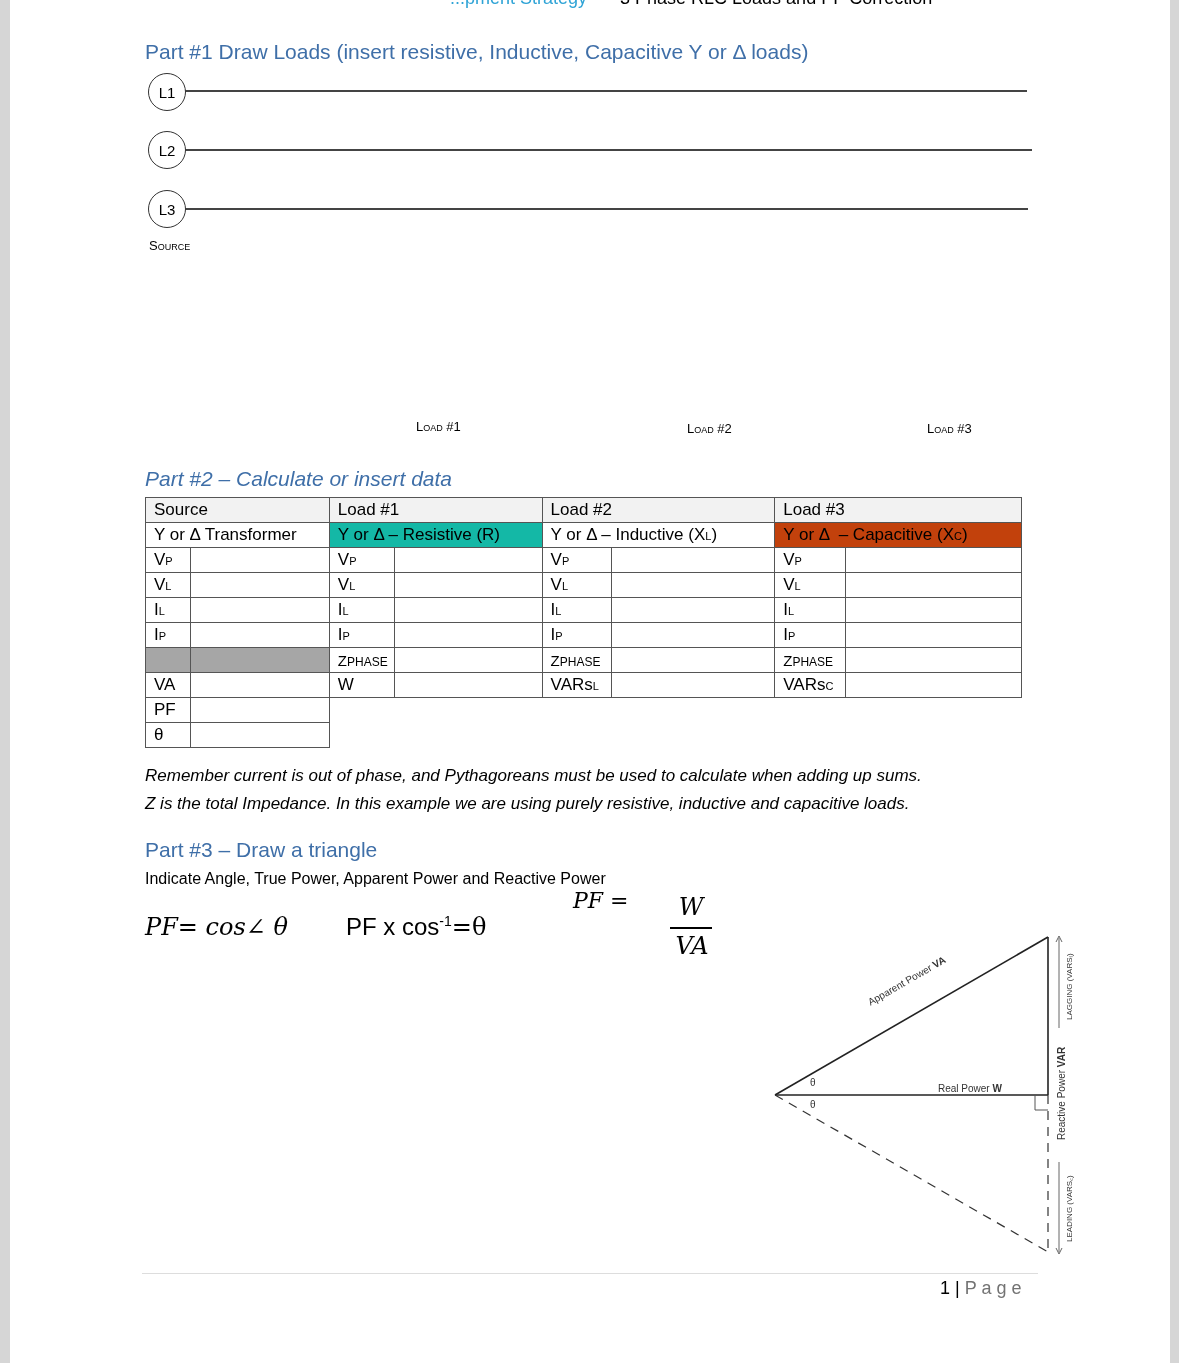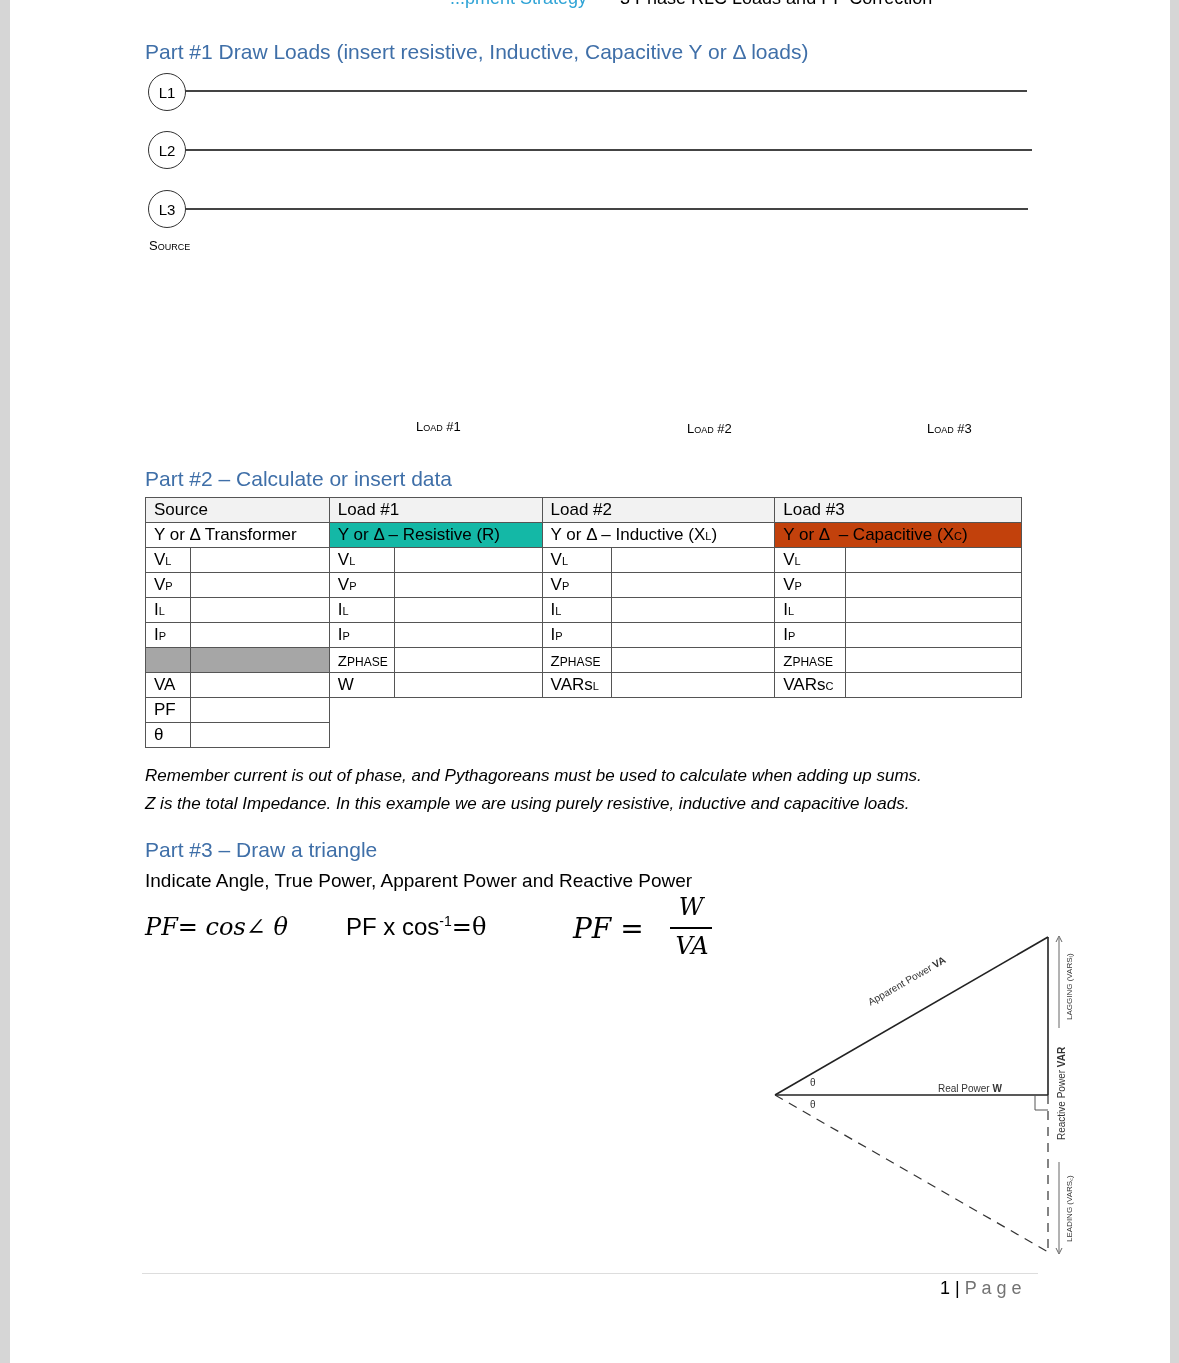--- a/index.html
+++ b/index.html
@@ -10,21 +10,21 @@
   .blue-h{color:#3f6fa8;font-size:21px;white-space:nowrap;}
   .circle{position:absolute;width:38px;height:38px;border:1.5px solid #333;border-radius:50%;box-sizing:border-box;display:flex;align-items:center;justify-content:center;font-size:15px;background:#fff;}
   .wire{position:absolute;height:1.5px;background:#444;}
   .smallcaps{font-variant:small-caps;font-size:13px;white-space:nowrap;}
   table.grid{position:absolute;border-collapse:collapse;font-size:17px;}
   table.grid td{border:1.3px solid #555;padding:0 0 0 8px;height:25px;box-sizing:border-box;white-space:nowrap;}
   .hdrrow td{background:#f2f2f2;}
   .shade{background:#a6a6a6 !important;}
   .subsc{font-size:11px;}
   .italic-note{font-style:italic;font-size:17px;white-space:nowrap;}
-  .body-text{font-size:19px;white-space:nowrap;}
+  .body-text{font-size:16px;white-space:nowrap;}
   .formula{font-family:"DejaVu Serif",serif;font-size:24px;white-space:nowrap;}
   .formula-sans{font-size:24px;white-space:nowrap;}
   .footer-line{position:absolute;height:1px;background:#ddd;}
 </style>
 </head>
 <body>
 
 <div class="page">
 
   <div class="hdr-clip" style="left:440px;color:#2ea3d6;">...pment Strategy</div>
@@ -40,21 +40,21 @@
 
   <div class="wire" style="left:175px;top:208px;width:843px;"></div>
   <div class="circle" style="left:138px;top:190px;">L3</div>
 
   <div class="abs smallcaps" style="left:139px;top:238px;">Source</div>
 
   <div class="abs smallcaps" style="left:406px;top:419px;">Load #1</div>
   <div class="abs smallcaps" style="left:677px;top:421px;">Load #2</div>
   <div class="abs smallcaps" style="left:917px;top:421px;">Load #3</div>
 
-  <div class="abs blue-h" style="left:135px;top:467px;">Part #2 – Calculate or insert data</div>
+  <div class="abs blue-h" style="left:135px;top:467px;font-style:italic;">Part #2 – Calculate or insert data</div>
 
   <table class="grid" style="left:135px;top:497px;width:877px;">
     <colgroup>
       <col style="width:45px">
         <col style="width:139px">
       <col style="width:65px">
         <col style="width:148px">
       <col style="width:69px">
         <col style="width:164px">
       <col style="width:71px">
@@ -69,37 +69,37 @@
     </tr>
     <tr class="hdrrow" style="background:#fff;">
       <td colspan="2" style="background:#fff;margin-top:24px;">Y or Δ Transformer</td>
       <td colspan="2" style="background:#14b8a6;">Y or Δ – Resistive (R)</td>
       <td colspan="2" style="background:#fff;">Y or Δ – Inductive (X<span class="subsc">L</span>)</td>
       <td colspan="2" style="background:#c2410c;">Y or Δ &nbsp;– Capacitive (X<span class="subsc">C</span>)</td>
     </tr>
     </tbody>
       <tbody id="rows">
         <tr>
-          <td>V<span class="subsc">L</span></td>
-          <td></td>
-          <td>V<span class="subsc">L</span></td>
-          <td></td>
-          <td>V<span class="subsc">L</span></td>
-          <td></td>
-          <td>V<span class="subsc">L</span></td>
-          <td></td>
-        </tr>
-        <tr>
-          <td>V<span class="subsc">P</span></td>
-          <td></td>
-          <td>V<span class="subsc">P</span></td>
-          <td></td>
-          <td>V<span class="subsc">P</span></td>
-          <td></td>
-          <td>V<span class="subsc">P</span></td>
+          <td>V<span class="subsc">P</span></td>
+          <td></td>
+          <td>V<span class="subsc">P</span></td>
+          <td></td>
+          <td>V<span class="subsc">P</span></td>
+          <td></td>
+          <td>V<span class="subsc">P</span></td>
+          <td></td>
+        </tr>
+        <tr>
+          <td>V<span class="subsc">L</span></td>
+          <td></td>
+          <td>V<span class="subsc">L</span></td>
+          <td></td>
+          <td>V<span class="subsc">L</span></td>
+          <td></td>
+          <td>V<span class="subsc">L</span></td>
           <td></td>
         </tr>
         <tr>
           <td>I<span class="subsc">L</span></td>
           <td></td>
           <td>I<span class="subsc">L</span></td>
           <td></td>
           <td>I<span class="subsc">L</span></td>
           <td></td>
           <td>I<span class="subsc">L</span></td>
@@ -161,21 +161,21 @@
   <div class="abs italic-note" style="left:135px;top:766px;">Remember current is out of phase, and Pythagoreans must be used to calculate when adding up sums.</div>
   <div class="abs italic-note" style="left:135px;top:794px;">Z is the total Impedance. In this example we are using purely resistive, inductive and capacitive loads.</div>
 
   <div class="abs blue-h" style="left:135px;top:838px;">Part #3 – Draw a triangle</div>
   <div class="abs body-text" style="left:135px;top:870px;">Indicate Angle, True Power, Apparent Power and Reactive Power</div>
 
   <div class="abs formula" style="left:135px;top:913px;font-style:italic;text-align:right;">PF= cos∠ θ</div>
   <div class="abs formula-sans" style="left:336px;top:913px;">
     <span>PF x cos</span><sup style="font-size:14px;">-1</sup><span style="font-family:'DejaVu Serif',serif;">=θ</span>
   </div>
-  <div class="abs formula" style="left:563px;top:912px;font-style:italic;font-size:28px;">PF =</div>
+  <div class="abs formula" style="left:563px;top:888px;font-style:italic;font-size:22px;">PF =</div>
   <div class="abs formula" style="left:662px;top:893px;width:38px;text-align:center;font-style:italic;font-size:24px;">W</div>
   <div class="abs" style="left:660px;top:927px;width:42px;height:2px;background:#000;"></div>
   <div class="abs formula" style="left:660px;top:932px;width:44px;text-align:center;font-style:italic;font-size:24px;">VA</div>
 
   <svg class="abs" style="left:755px;top:930px;" width="320" height="330">
     <line x1="10" y1="165" x2="283" y2="7" stroke="#222" stroke-width="1.6"></line>
     <line x1="10" y1="165" x2="283" y2="165" stroke="#222" stroke-width="1.6"></line>
     <line x1="283" y1="7" x2="283" y2="165" stroke="#222" stroke-width="1.6"></line>
     <line x1="10" y1="165" x2="283" y2="322" stroke="#333" stroke-width="1.2" stroke-dasharray="9,7"></line>
     <line x1="283" y1="165" x2="283" y2="322" stroke="#333" stroke-width="1.2" stroke-dasharray="9,7"></line>

